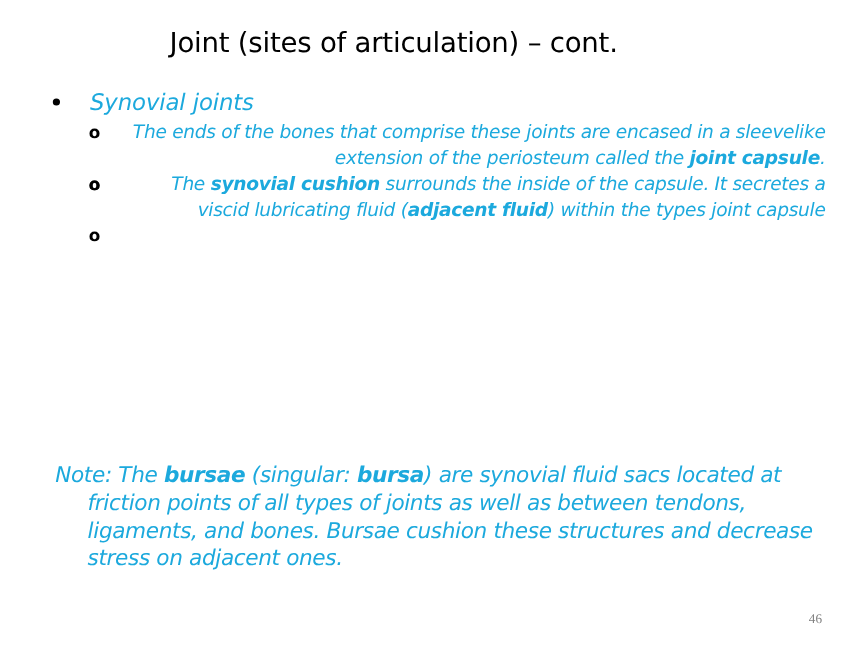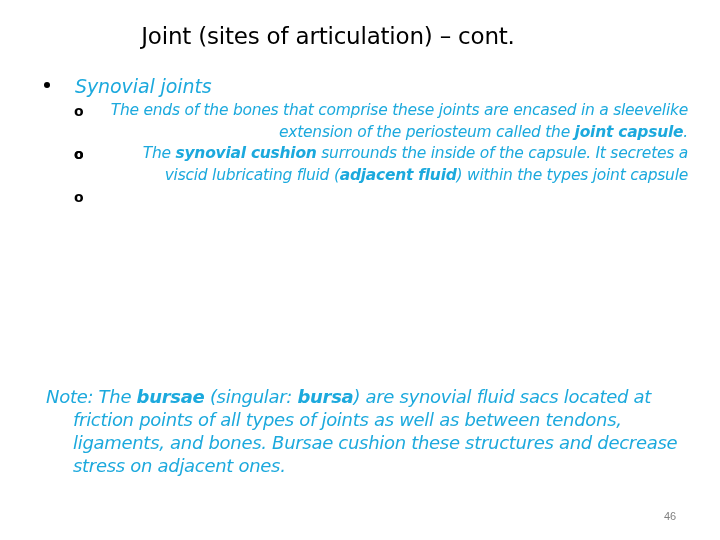--- a/index.html
+++ b/index.html
@@ -124,23 +124,23 @@
     font-weight: 700;
     font-style: italic;
   }
 
   
   .page-number {
     position: absolute;
     left: 655px;
     top: 510px;
     width: 30px;
-    text-align: center;
+    text-align: right;
     color: #808080;
-    font-family: Liberation Sans, sans-serif;
+    font-family: Liberation Serif, serif;
     font-size: 11px;
     line-height: 13px;
   }
 </style>
 </head>
 <body>
 
 <div class="slide">
 
   <div class="slide-title">Joint (sites of articulation) – cont.</div>

